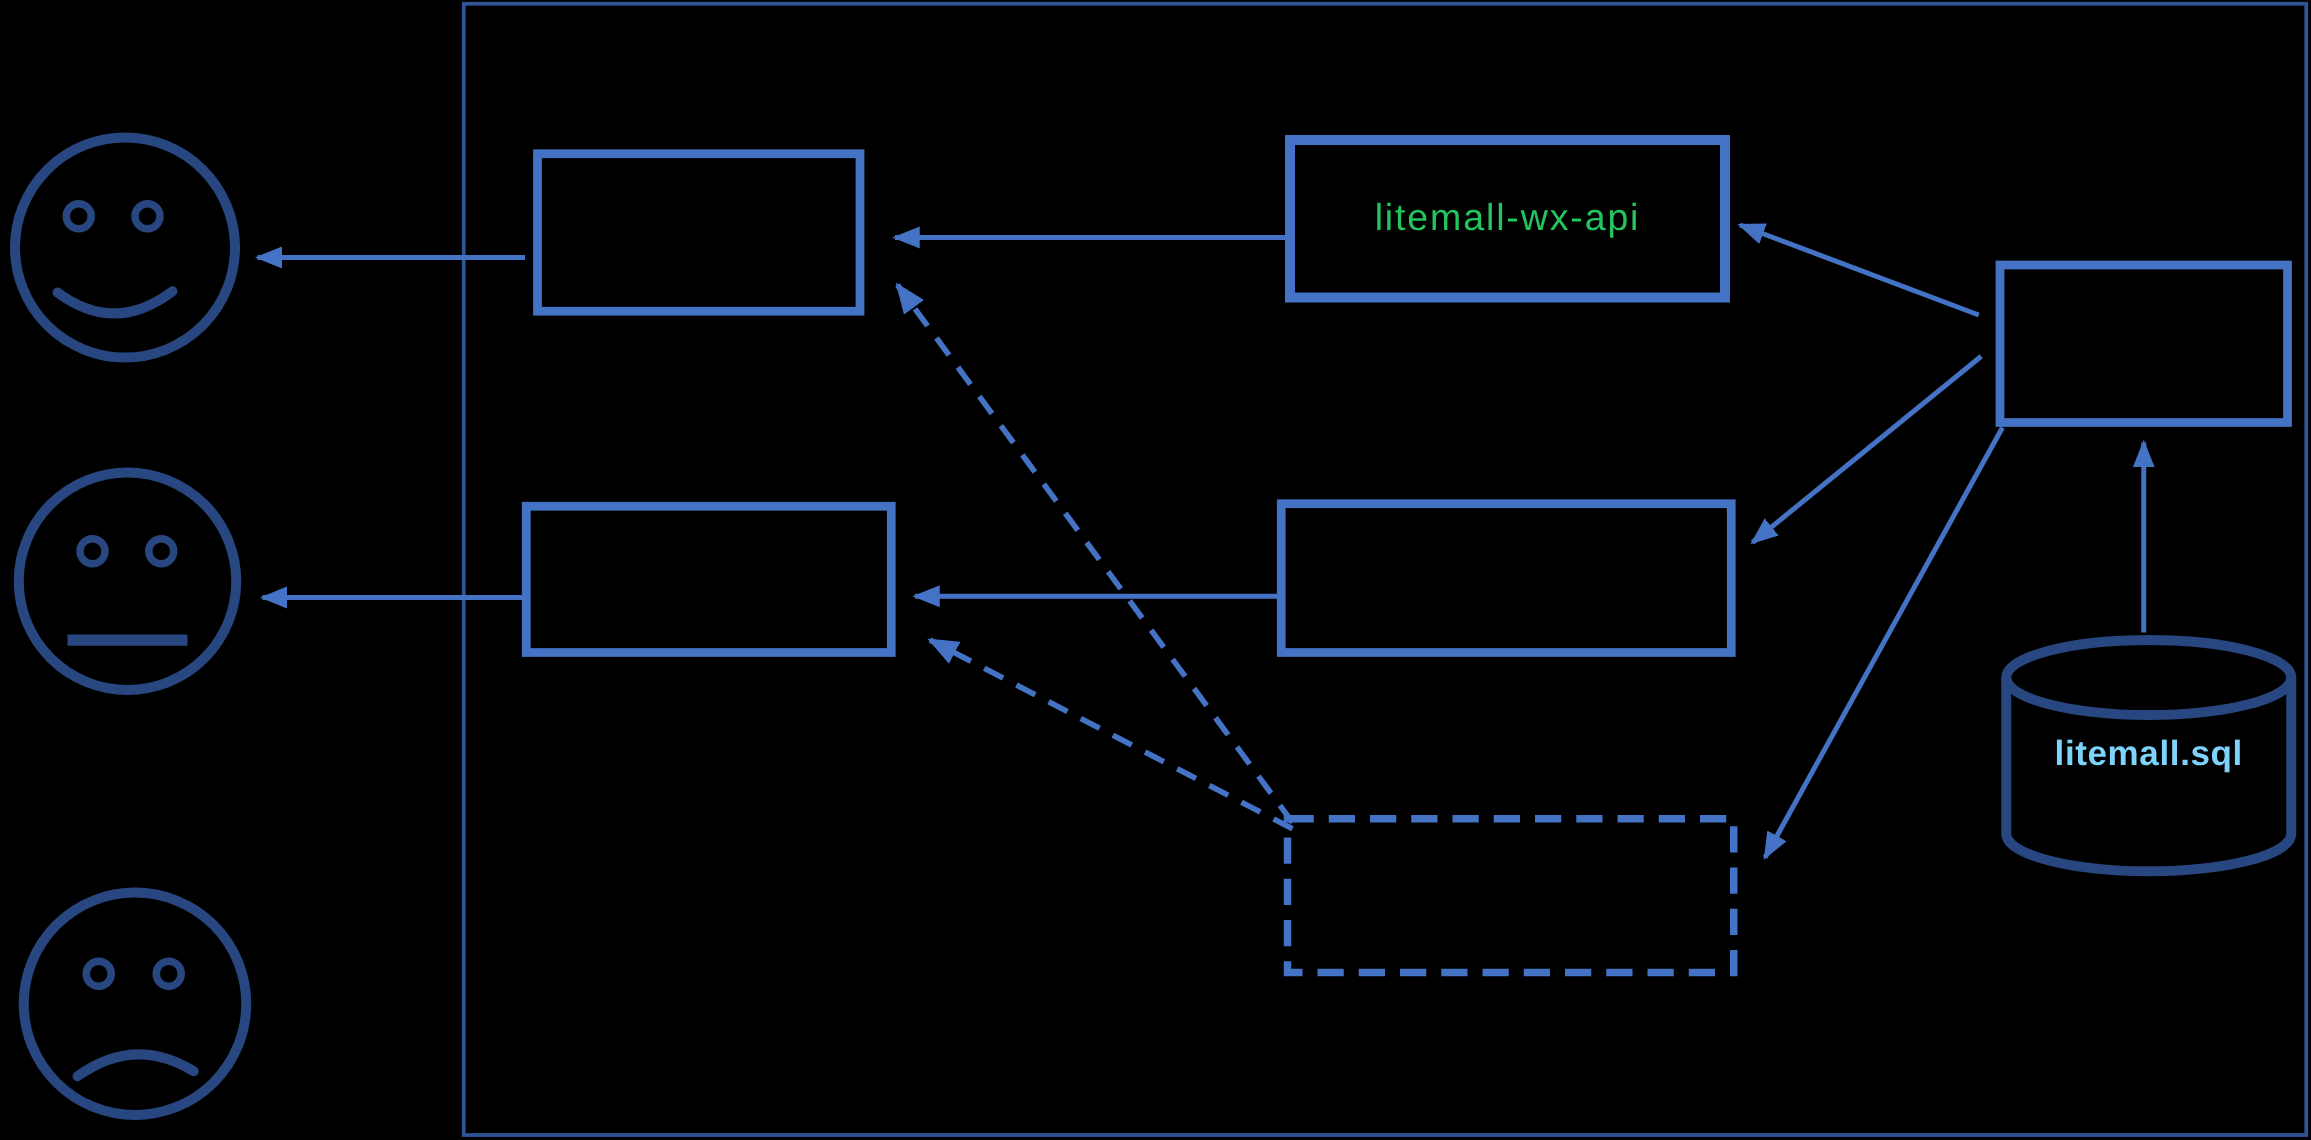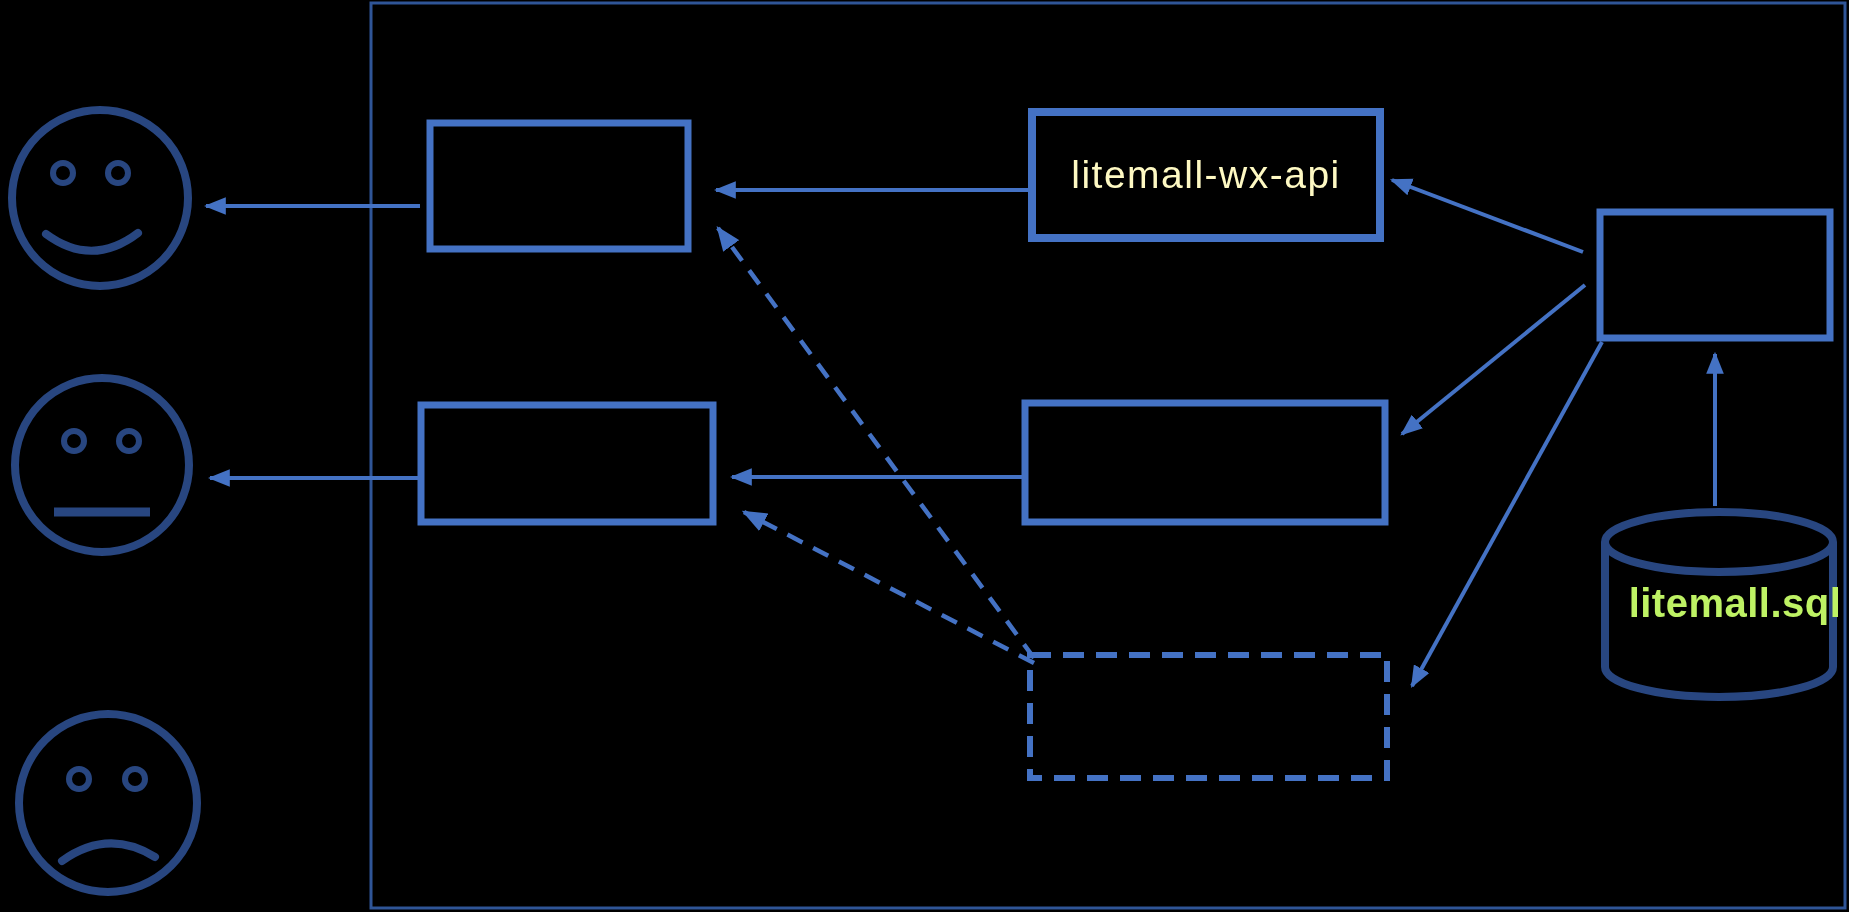--- a/index.html
+++ b/index.html
@@ -29,35 +29,34 @@
     justify-content: center;
     text-align: center;
     white-space: nowrap;
     pointer-events: none;
   }
   .wx-api-label {
     left: 1032px;
     top: 112px;
     width: 348px;
     height: 126px;
-    color: #fef9c3;            
-    font-size: 39px;
+    color: #22c55e;            
+    font-size: 30px;
     font-weight: 300;
     letter-spacing: 1.5px;
   }
   .database-label {
     left: 1605px;
     top: 576px;
     width: 228px;
     height: 54px;
-    color: #bef264;
-    font-size: 40px;
+    color: #7dd3fc;
+    font-size: 28px;
     font-weight: bold;
     letter-spacing: 0.5px;
-    margin-left: 16px;
   }
 </style>
 </head>
 <body>
 
 <div class="canvas">
 
   <svg viewBox="0 0 1849 912">
     <defs>
       <marker id="arrow" viewBox="0 0 10 8" refX="9" refY="4" markerWidth="5.5" markerHeight="4.5" orient="auto-start-reverse">

